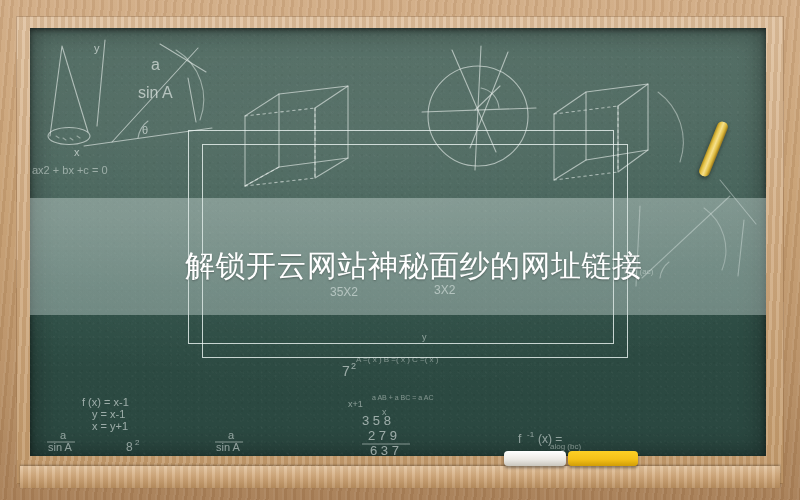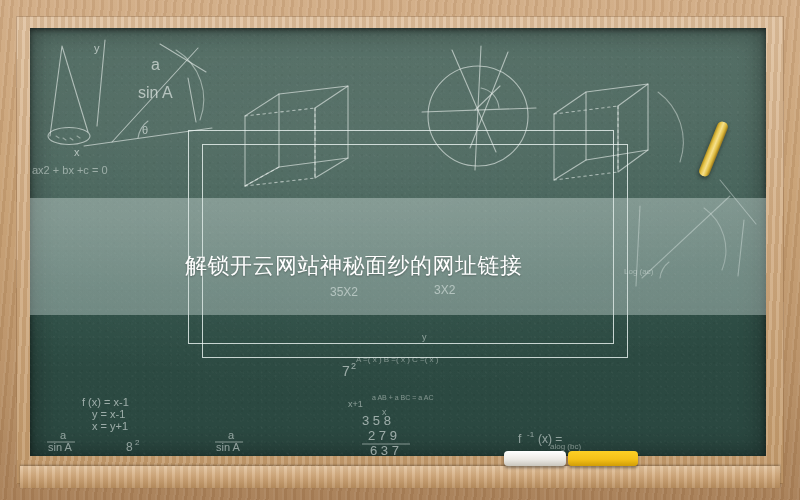--- a/index.html
+++ b/index.html
@@ -73,21 +73,21 @@
   .rect-a{left:158px;top:102px;width:424px;height:212px;}
   .rect-b{left:172px;top:116px;width:424px;height:212px;}
 
   
   .title-wrap{
     position:absolute;left:0;right:0;top:213px;height:50px;
     display:flex;align-items:center;
   }
   .title{
     margin:0;padding:0 0 0 155px;
-    font-size:22px;line-height:46px;font-weight:400;
+    font-size:30px;line-height:46px;font-weight:400;
     color:#ffffff;letter-spacing:.5px;white-space:nowrap;
     text-shadow:0 1px 2px rgba(0,0,0,.30);
     font-family:"DejaVu Sans","Liberation Sans",sans-serif;
   }
 
   
   .chalk-stick-board{
     position:absolute;left:678px;top:92px;width:11px;height:58px;
     border-radius:5px;
     background:linear-gradient(90deg,#b08d1e 0%,#e7c54a 22%,#f6e08c 48%,#dcb93c 76%,#94731a 100%);

